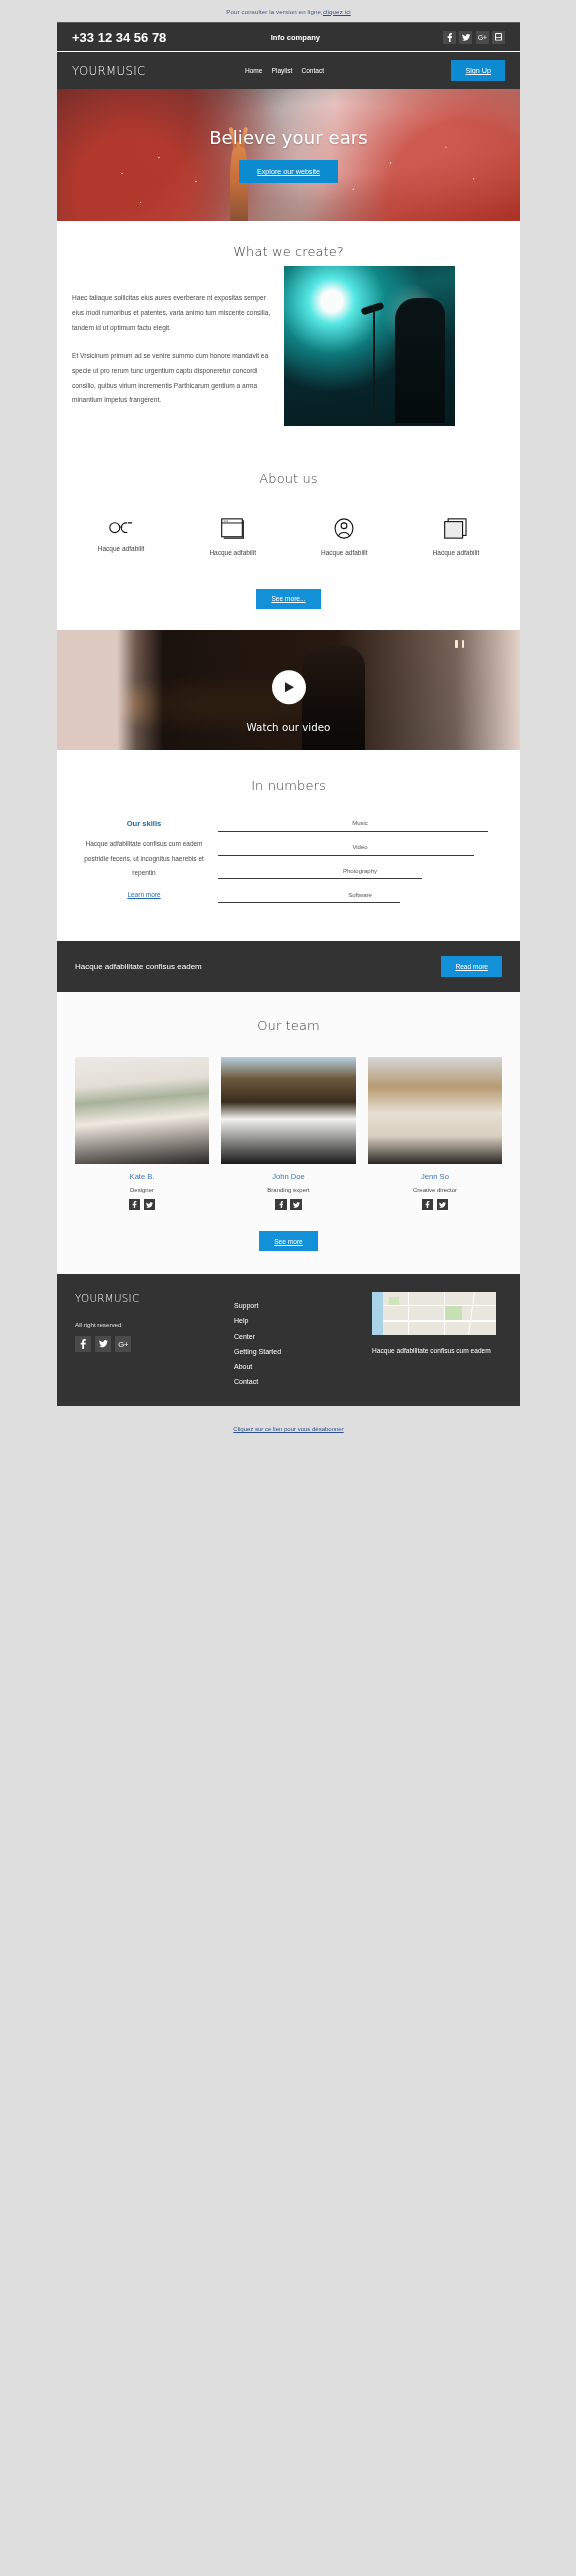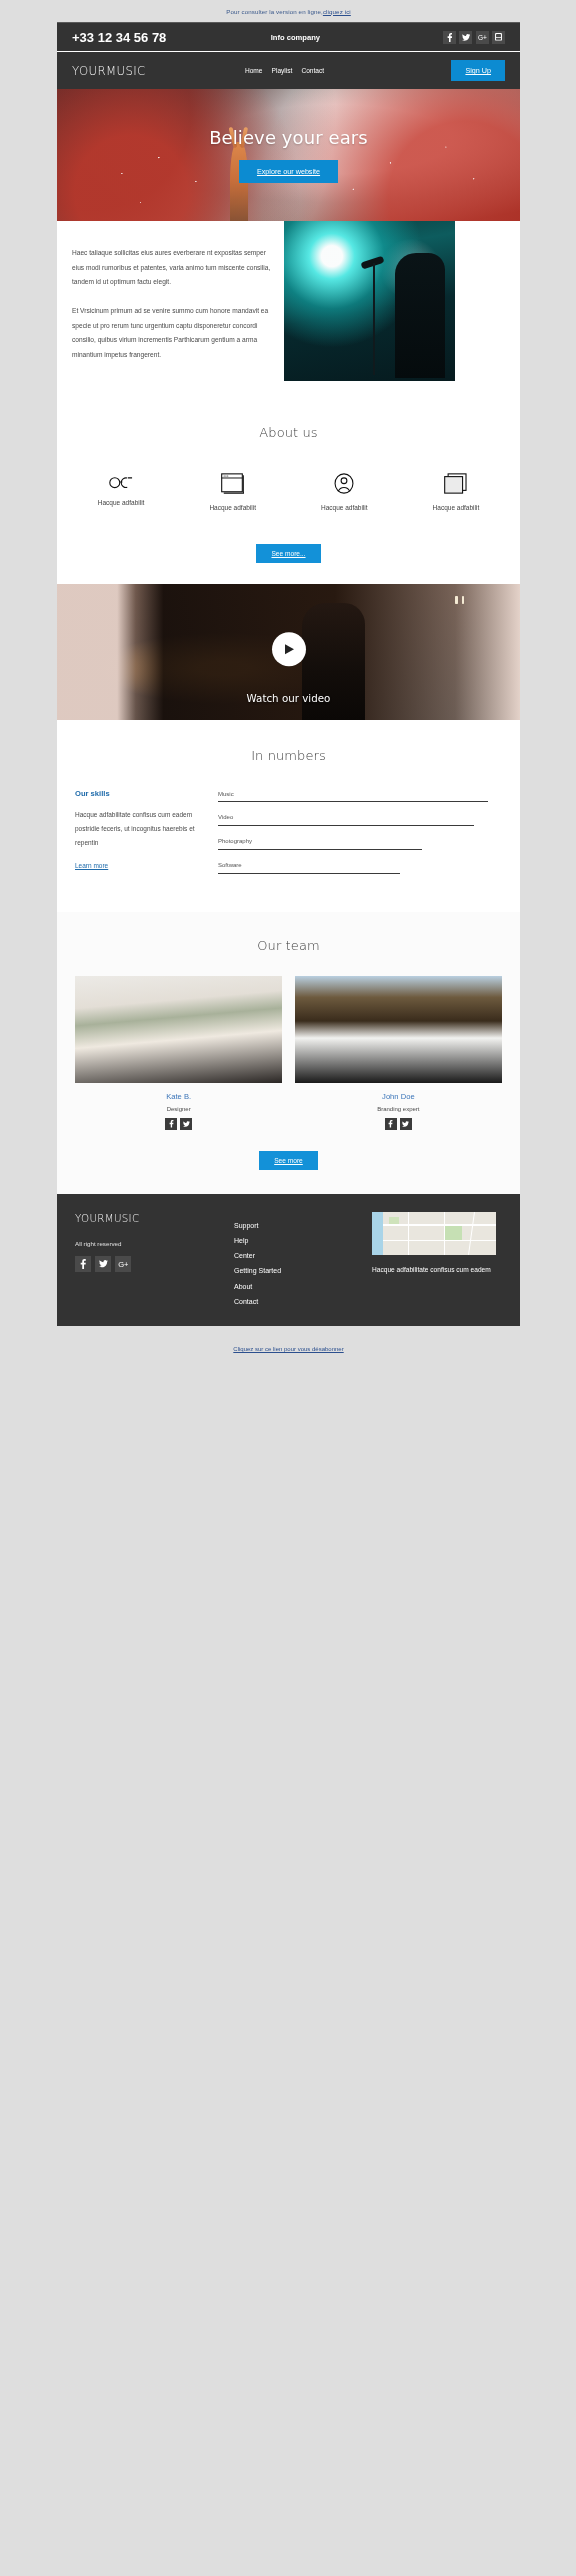--- a/index.html
+++ b/index.html
@@ -126,21 +126,21 @@
   .icon-cell svg { display:block; }
   .icon-cell .lab { font-size:6.5px; color:#3f3f3f; }
   .ctr { text-align:center; }
   .btn-blue {
     display:inline-block; background:#1391d8; color:#ffffff;
     font-size:6.6px; padding:6.2px 15px;
   }
 
   
   .video {
-    height:136px; position:relative; overflow:hidden;
+    height:120px; position:relative; overflow:hidden;
     background:
       linear-gradient(90deg, rgba(226,205,196,.98) 0 13%, rgba(182,150,136,.5) 17%, rgba(26,17,13,.9) 23%, rgba(40,25,16,.95) 60%, rgba(214,186,172,.45) 86%, rgba(232,214,205,.98) 100%),
       radial-gradient(ellipse at 36% 62%, rgba(255,170,60,.75) 0 6%, transparent 30%),
       linear-gradient(180deg,#2a1b12,#14100c);
   }
   .vid-figure {
     position:absolute; left:53%; top:14%; width:63px; height:86%;
     background:linear-gradient(180deg,#241812 0%,#120d0a 60%,#0b0806 100%);
     border-radius:23.4px 21px 0 0; filter:blur(0.3px);
   }
@@ -155,21 +155,21 @@
     width:0; height:0; margin-left:2.8px;
     border-left:9px solid #222; border-top:5.5px solid transparent; border-bottom:5.5px solid transparent;
   }
   .video-cap {
     position:absolute; left:0; right:0; bottom:16.6px; text-align:center;
     color:#ffffff; font-size:10.3px; font-family:"DejaVu Sans", sans-serif;
     text-shadow:0 0.7px 2.1px rgba(0,0,0,.5);
   }
 
   
-  .num-wrap { display:flex; padding:0 18px; gap:5px; }
+  .num-wrap { display:flex; padding:0 18px; gap:5px;text-align:center; }
   .skills-left { width:138px; }
   .skills-left h3 { color:#1f6bab; font-size:7.6px; margin-bottom:9.7px; }
   .skills-left p { font-size:6.5px; line-height:2.2; color:#4a4a4a; }
   .skills-left a { display:inline-block; margin-top:11px; color:#1f6bab; font-size:6.5px; text-decoration:underline; }
   .bars { flex:1; padding-top:1.4px; }
   .bar-item { margin-bottom:12.4px; }
   .bar-item .bl { font-size:6px; color:#555; display:block; margin-bottom:4.8px; }
   .bar-track { height:0.7px; background:transparent; }
   .bar-fill { height:0.7px; background:#3a3a3a; }
 
@@ -267,20 +267,23 @@
 
   <div class="hero">
     <div class="hand"></div>
     <div class="hero-inner">
       <h1>Believe your ears</h1>
       <a class="hero-btn" href="#">Explore our website</a>
     </div>
   </div>
 
   <div class="sec">
+    <div style="padding:23.4px 0 7px 0;">
+      <div class="sec-title">What we create?</div>
+    </div>
     <div class="create-wrap">
       <div class="create-text">
         <p>Haec taliaque sollicitas eius aures everberare nt expositas semper eius modi rumoribus et patentes, varia animo tum miscente consilia, tandem id ut optimum factu elegit.</p>
         <p>Et Vrsicinum primum ad se venire summo cum honore mandavit ea specie ut pro rerum tunc urgentium captu disponeretur concordi consilio, quibus virium incrementis Parthicarum gentium a arma minantium impetus frangerent.</p>
       </div>
       <div class="create-img">
         <div class="mic-head"></div>
           <div class="mic-stand"></div>
           <div class="guitarist"></div>
       </div>
@@ -386,20 +389,24 @@
           <span class="bl">Software</span>
           <div class="bar-track">
               <div class="bar-fill" style="width: 64%;"></div>
             </div>
         </div>
       </div>
     </div>
     <div style="height:26px;"></div>
   </div>
 
+  <div class="cta">
+    <div class="txt">Hacque adfabilitate confisus eadem</div>
+    <a class="btn" href="#">Read more</a>
+  </div>
 
   <div class="sec-team">
     <div style="padding:26px 0 23.4px 0;">
       <div class="sec-title">Our team</div>
     </div>
     <div class="team-row">
       <div class="team-card">
         <div class="team-photo p1"></div>
         <div class="team-name">Kate B.</div>
         <div class="team-role">Designer</div>
@@ -426,20 +433,37 @@
                 <path fill="#fff" d="M5.2 13V7.1h2l.3-2.3h-2.3V3.3c0-.7.2-1.1 1.1-1.1h1.2V.1C7.3.1 6.6 0 5.8 0 4.1 0 2.9 1 2.9 3v1.8H.9v2.3h2V13z"></path>
               </svg>
             </a>
           <a class="soc" href="#">
               <svg width="7" height="6.2" viewBox="0 0 12 10">
                 <path fill="#fff" d="M12 1.2c-.4.2-.9.3-1.4.4.5-.3.9-.8 1.1-1.4-.5.3-1 .5-1.6.6C9.6.3 9 0 8.3 0 7 0 5.9 1.1 5.9 2.5c0 .2 0 .4.1.5C4 2.9 2.1 1.9.8.4.6.8.5 1.2.5 1.7c0 .9.4 1.6 1.1 2-.4 0-.8-.1-1.1-.3 0 1.2.8 2.2 1.9 2.4-.2.1-.4.1-.6.1-.2 0-.3 0-.5-.1.3 1 1.2 1.7 2.3 1.7-.8.7-1.9 1.1-3 1.1H0c1.1.7 2.4 1.1 3.8 1.1 4.5 0 7-3.9 7-7.2V2.3c.5-.3.9-.7 1.2-1.1z"></path>
               </svg>
             </a>
         </div>
       </div>
+      <div class="team-card">
+        <div class="team-photo p3"></div>
+        <div class="team-name">Jenn So</div>
+        <div class="team-role">Creative director</div>
+        <div class="team-soc">
+          <a class="soc" href="#">
+              <svg width="4.8" height="7.6" viewBox="0 0 8 13">
+                <path fill="#fff" d="M5.2 13V7.1h2l.3-2.3h-2.3V3.3c0-.7.2-1.1 1.1-1.1h1.2V.1C7.3.1 6.6 0 5.8 0 4.1 0 2.9 1 2.9 3v1.8H.9v2.3h2V13z"></path>
+              </svg>
+            </a>
+          <a class="soc" href="#">
+              <svg width="7" height="6.2" viewBox="0 0 12 10">
+                <path fill="#fff" d="M12 1.2c-.4.2-.9.3-1.4.4.5-.3.9-.8 1.1-1.4-.5.3-1 .5-1.6.6C9.6.3 9 0 8.3 0 7 0 5.9 1.1 5.9 2.5c0 .2 0 .4.1.5C4 2.9 2.1 1.9.8.4.6.8.5 1.2.5 1.7c0 .9.4 1.6 1.1 2-.4 0-.8-.1-1.1-.3 0 1.2.8 2.2 1.9 2.4-.2.1-.4.1-.6.1-.2 0-.3 0-.5-.1.3 1 1.2 1.7 2.3 1.7-.8.7-1.9 1.1-3 1.1H0c1.1.7 2.4 1.1 3.8 1.1 4.5 0 7-3.9 7-7.2V2.3c.5-.3.9-.7 1.2-1.1z"></path>
+              </svg>
+            </a>
+        </div>
+      </div>
     </div>
     <div class="ctr" style="padding:21px 0 23.4px 0;">
       <a class="btn-blue" href="#">See more</a>
     </div>
   </div>
 
   <div class="footer">
     <div class="f-col1">
       <div class="f-logo">YOURMUSIC</div>
       <div class="f-rights">All right reserved</div>

